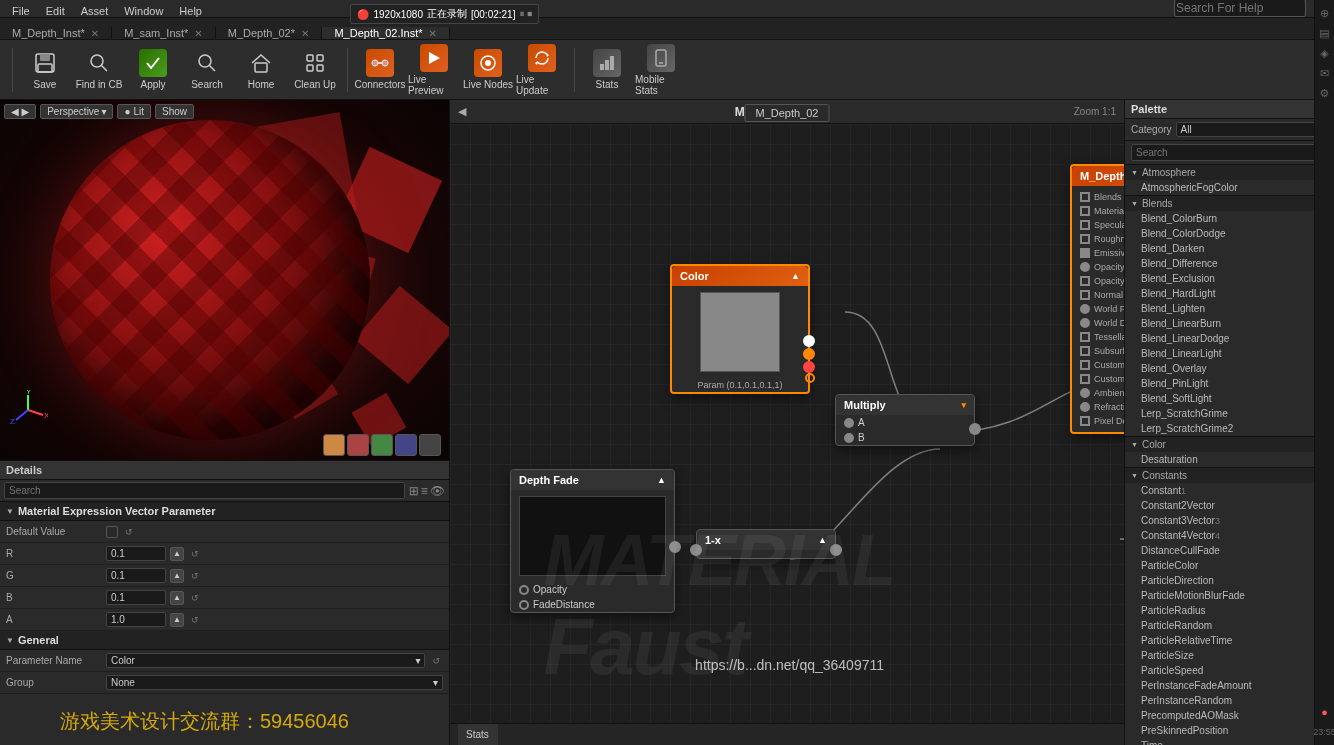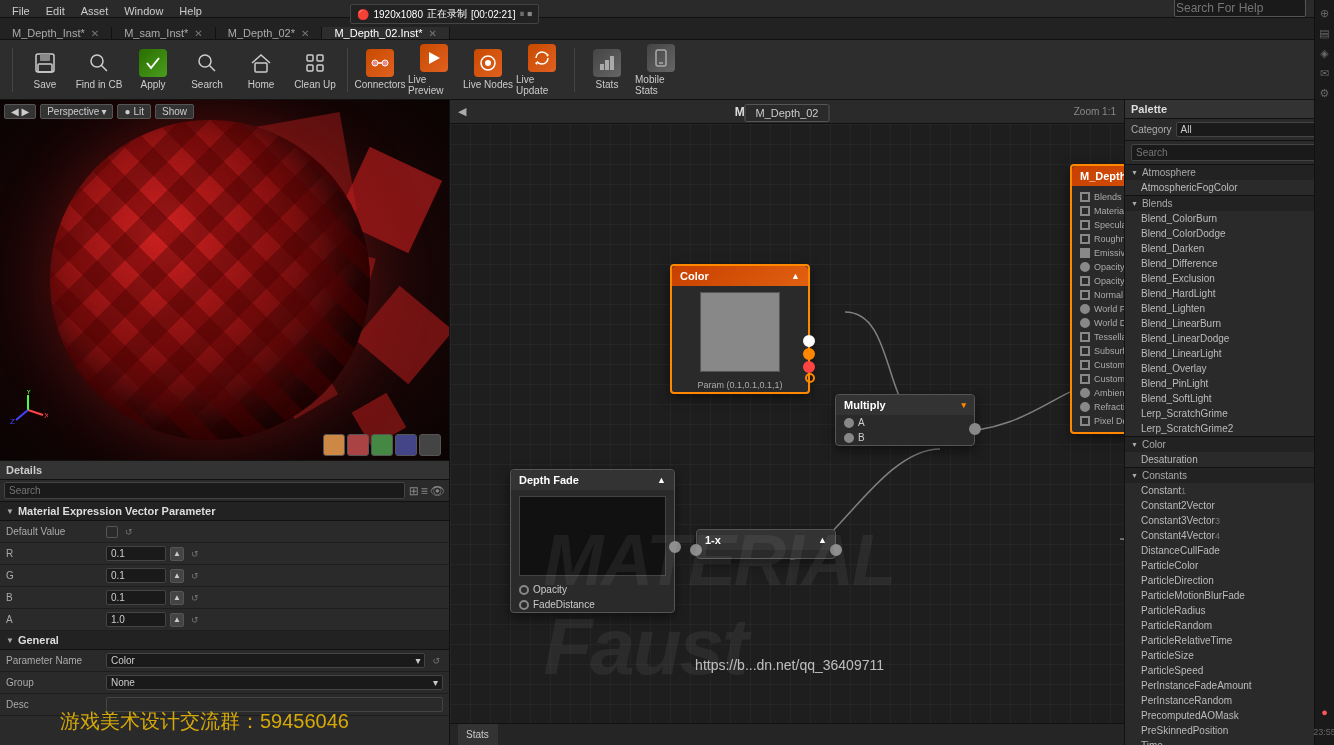--- a/index.html
+++ b/index.html
@@ -971,26 +971,20 @@
       <div class="prop-row">
         <span class="prop-label">Group</span>
         <div class="prop-value">
           <div class="dropdown-input">
             <span>None</span>
             <span>▾</span>
           </div>
         </div>
       </div>
 
-      <div class="prop-row">
-        <span class="prop-label">Desc</span>
-        <div class="prop-value">
-          <input class="prop-input" value="" style="background: rgb(42, 42, 42); border: 1px solid rgb(68, 68, 68); color: rgb(204, 204, 204); padding: 1px 4px; font-size: 10px; border-radius: 2px; flex: 1 1 0%;">
-        </div>
-      </div>
     </div>
   </div>
 
   <div id="node-editor" style="position:relative;">
 
     <div id="node-editor-header">
 
       <div style="display:flex;align-items:center;gap:8px;">
         <div style="color:#aaa;cursor:pointer;">◀</div>
       </div>

